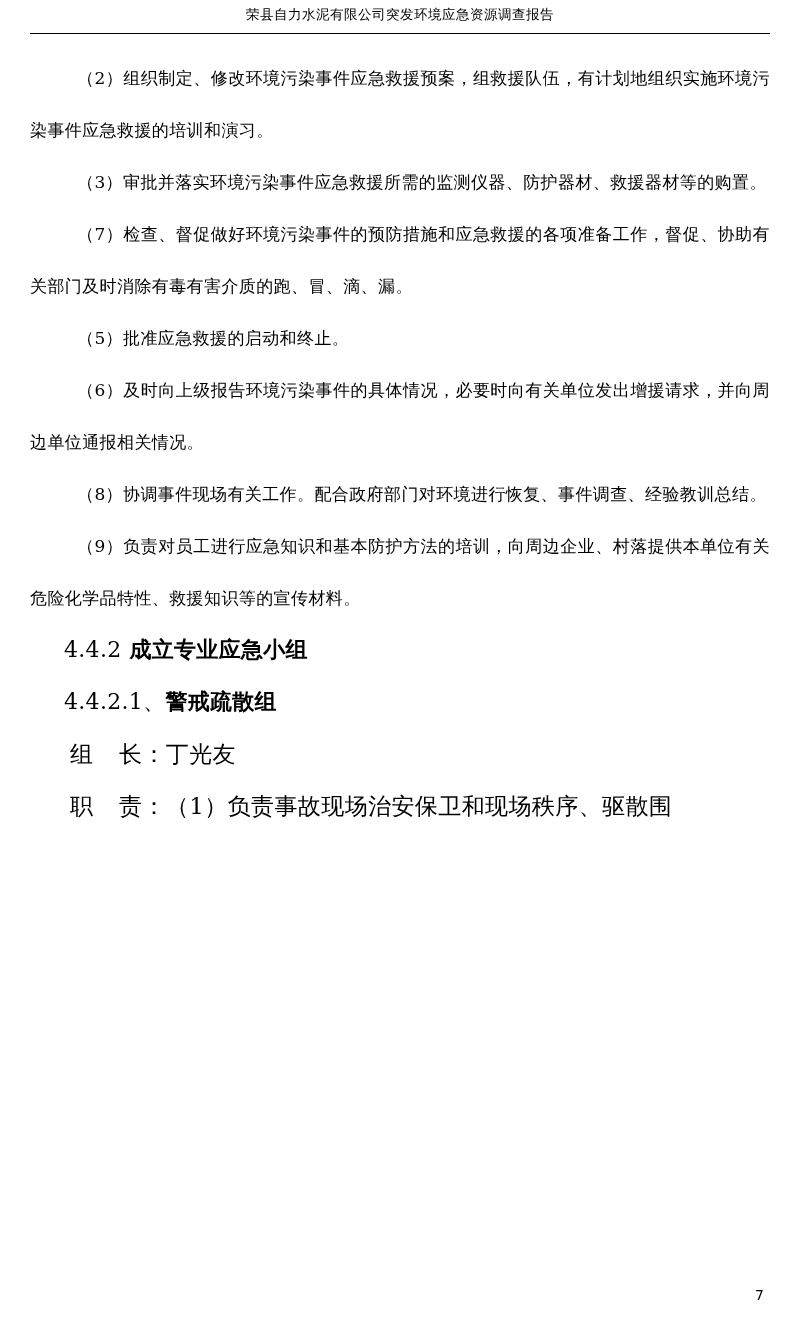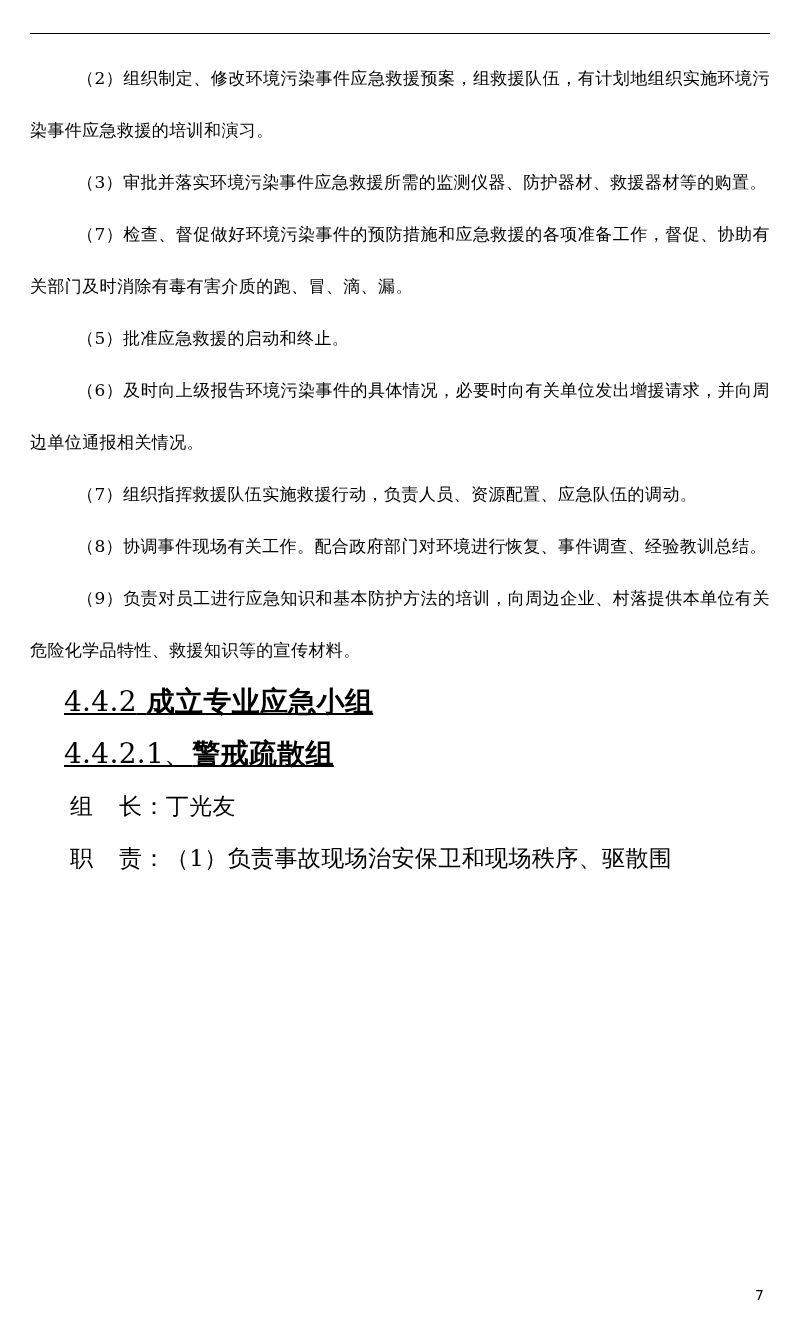--- a/index.html
+++ b/index.html
@@ -73,27 +73,26 @@
     text-indent: 0;
     font-family: "DejaVu Serif", "Liberation Serif", serif;
   }
   p.para.indent {
     text-indent: 47px;
   }
 
   
   p.heading {
     margin: 0;
-    font-size: 28px;
+    font-size: 22px;
     line-height: 52px;
     font-family: "DejaVu Sans", "Liberation Sans", sans-serif;
     font-weight: bold;
     letter-spacing: 0.3px;
     text-indent: 34px;
-    text-decoration: underline;
   }
   p.heading.sub {
     text-indent: 34px;
   }
   p.heading .num {
     font-weight: normal;
     font-family: "DejaVu Serif", "Liberation Serif", serif;
   }
 
   
@@ -120,31 +119,31 @@
     font-size: 14px;
     color: #000;
   }
 </style>
 </head>
 <body>
 
 <div class="page">
 
   <div class="header">
+    <div class="header-title">荣县自力水泥有限公司突发环境应急资源调查报告</div>
     <div class="header-rule"></div>
   </div>
 
   <div class="content">
 
     <p class="para indent">（2）组织制定、修改环境污染事件应急救援预案，组救援队伍，有计划地组织实施环境污染事件应急救援的培训和演习。</p>
     <p class="para indent">（3）审批并落实环境污染事件应急救援所需的监测仪器、防护器材、救援器材等的购置。</p>
     <p class="para indent">（7）检查、督促做好环境污染事件的预防措施和应急救援的各项准备工作，督促、协助有关部门及时消除有毒有害介质的跑、冒、滴、漏。</p>
     <p class="para indent">（5）批准应急救援的启动和终止。</p>
     <p class="para indent">（6）及时向上级报告环境污染事件的具体情况，必要时向有关单位发出增援请求，并向周边单位通报相关情况。</p>
-    <p class="para indent">（7）组织指挥救援队伍实施救援行动，负责人员、资源配置、应急队伍的调动。</p>
     <p class="para indent">（8）协调事件现场有关工作。配合政府部门对环境进行恢复、事件调查、经验教训总结。</p>
     <p class="para indent">（9）负责对员工进行应急知识和基本防护方法的培训，向周边企业、村落提供本单位有关危险化学品特性、救援知识等的宣传材料。</p>
 
     <p class="heading">
       <span class="num">4.4.2</span>
       <span>成立专业应急小组</span>
     </p>
 
     <p class="heading sub">
       <span class="num">4.4.2.1、</span><span>警戒疏散组</span>

